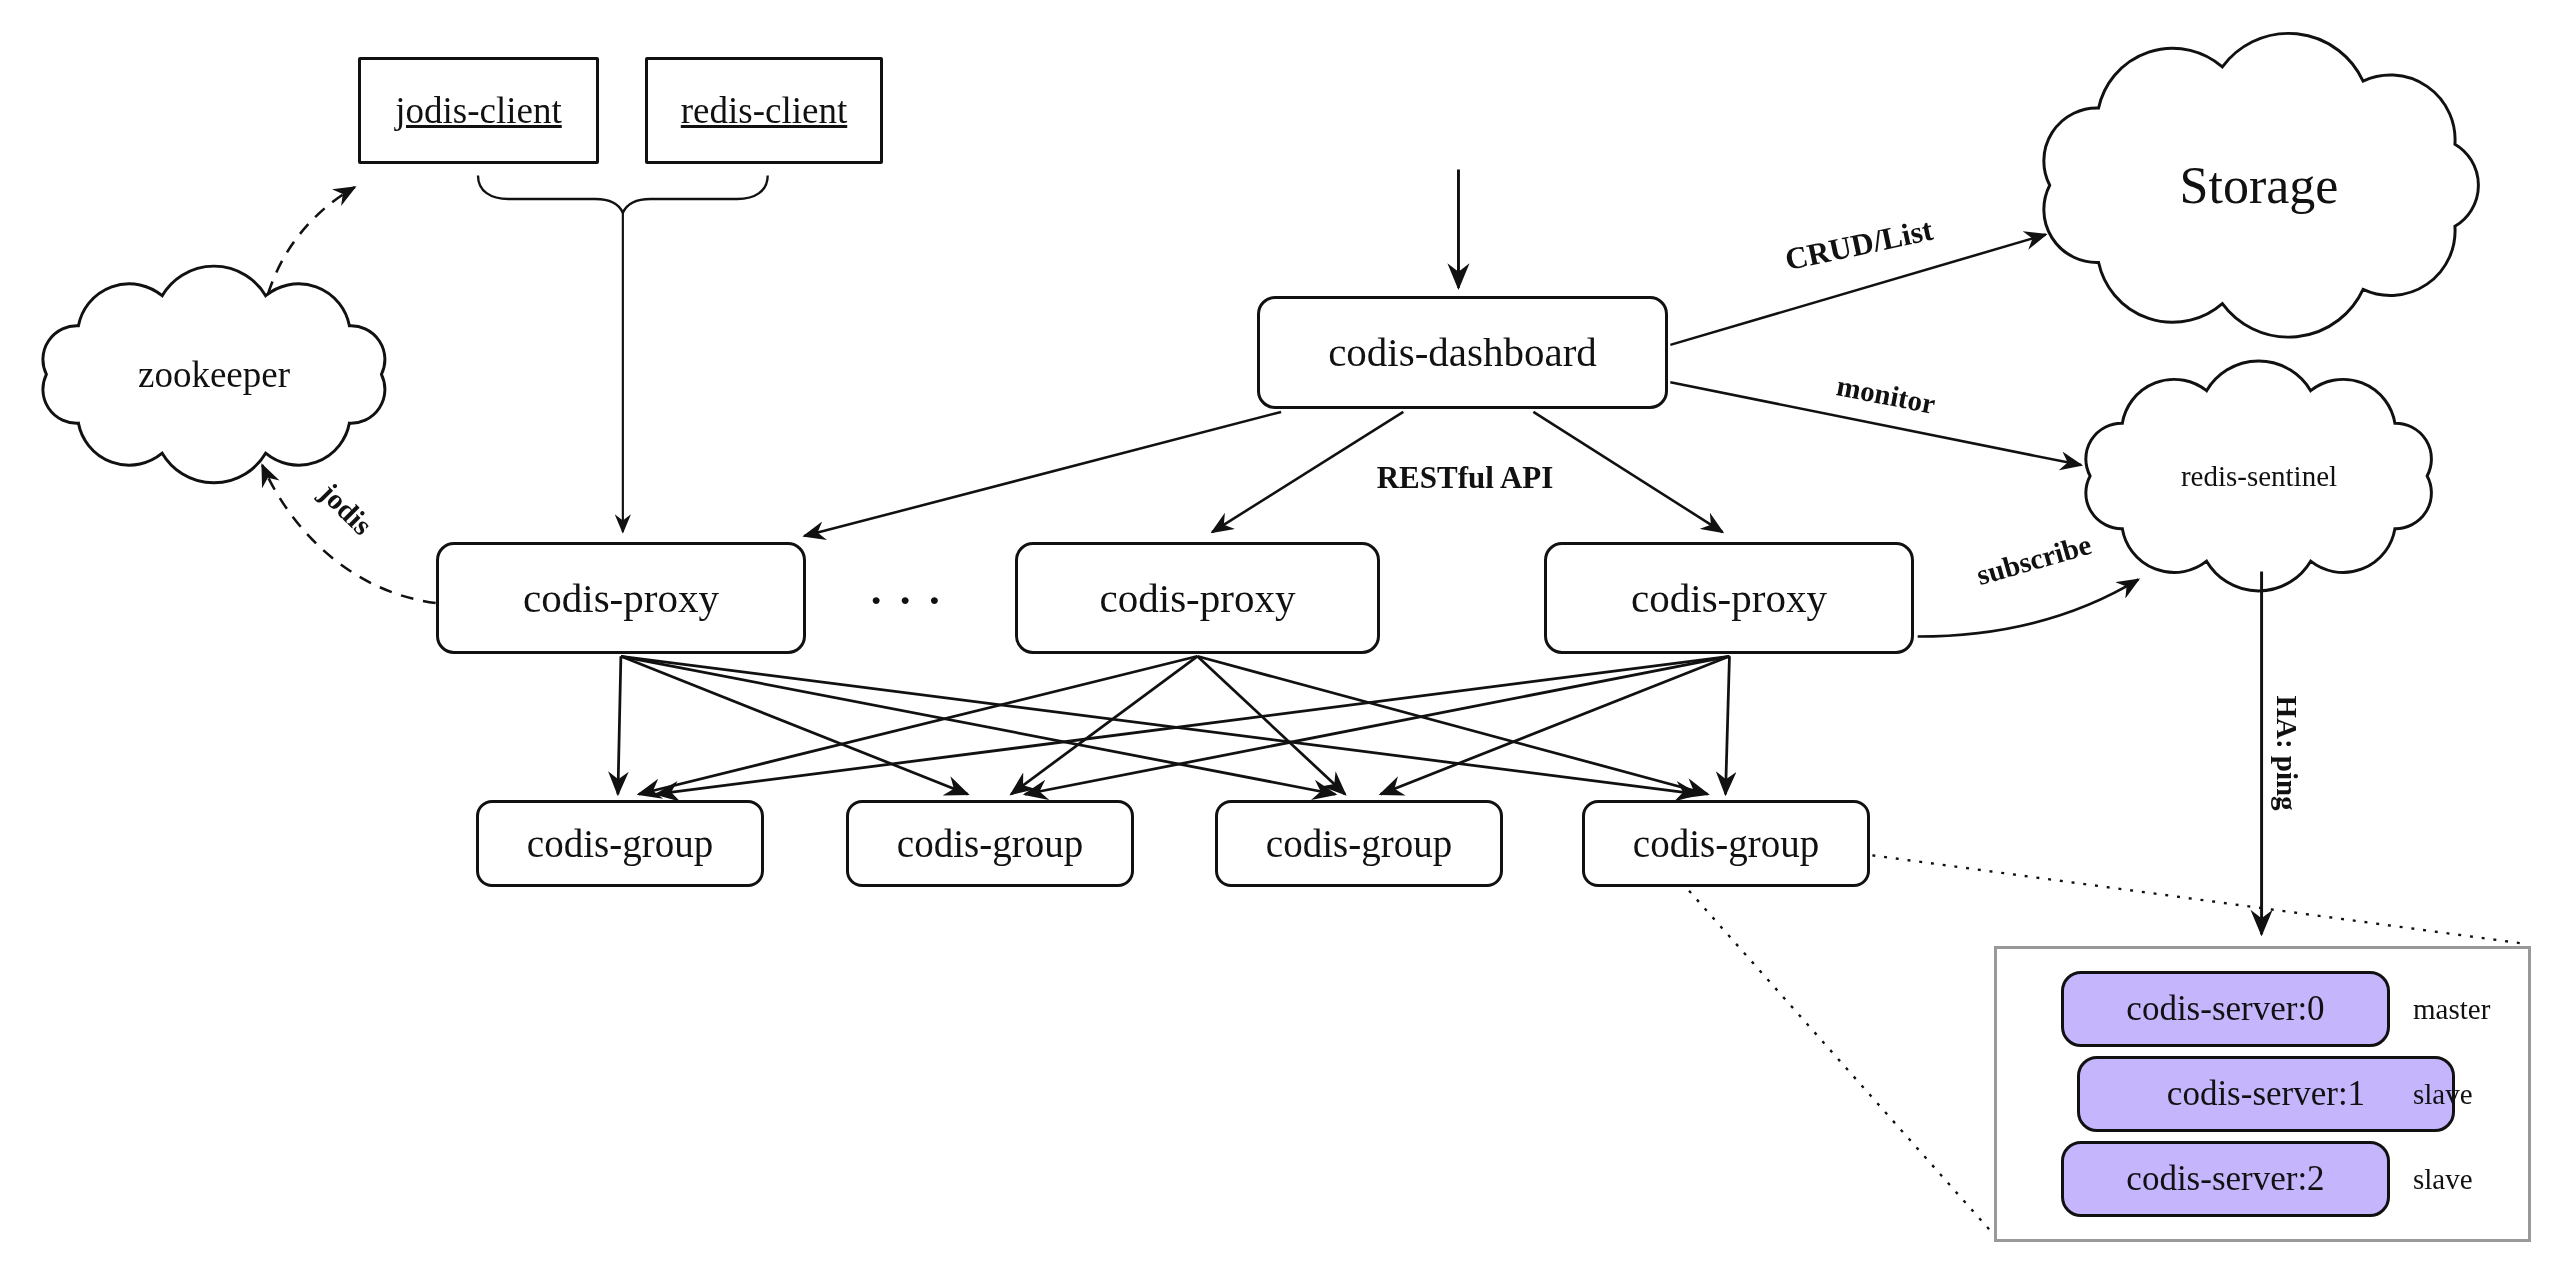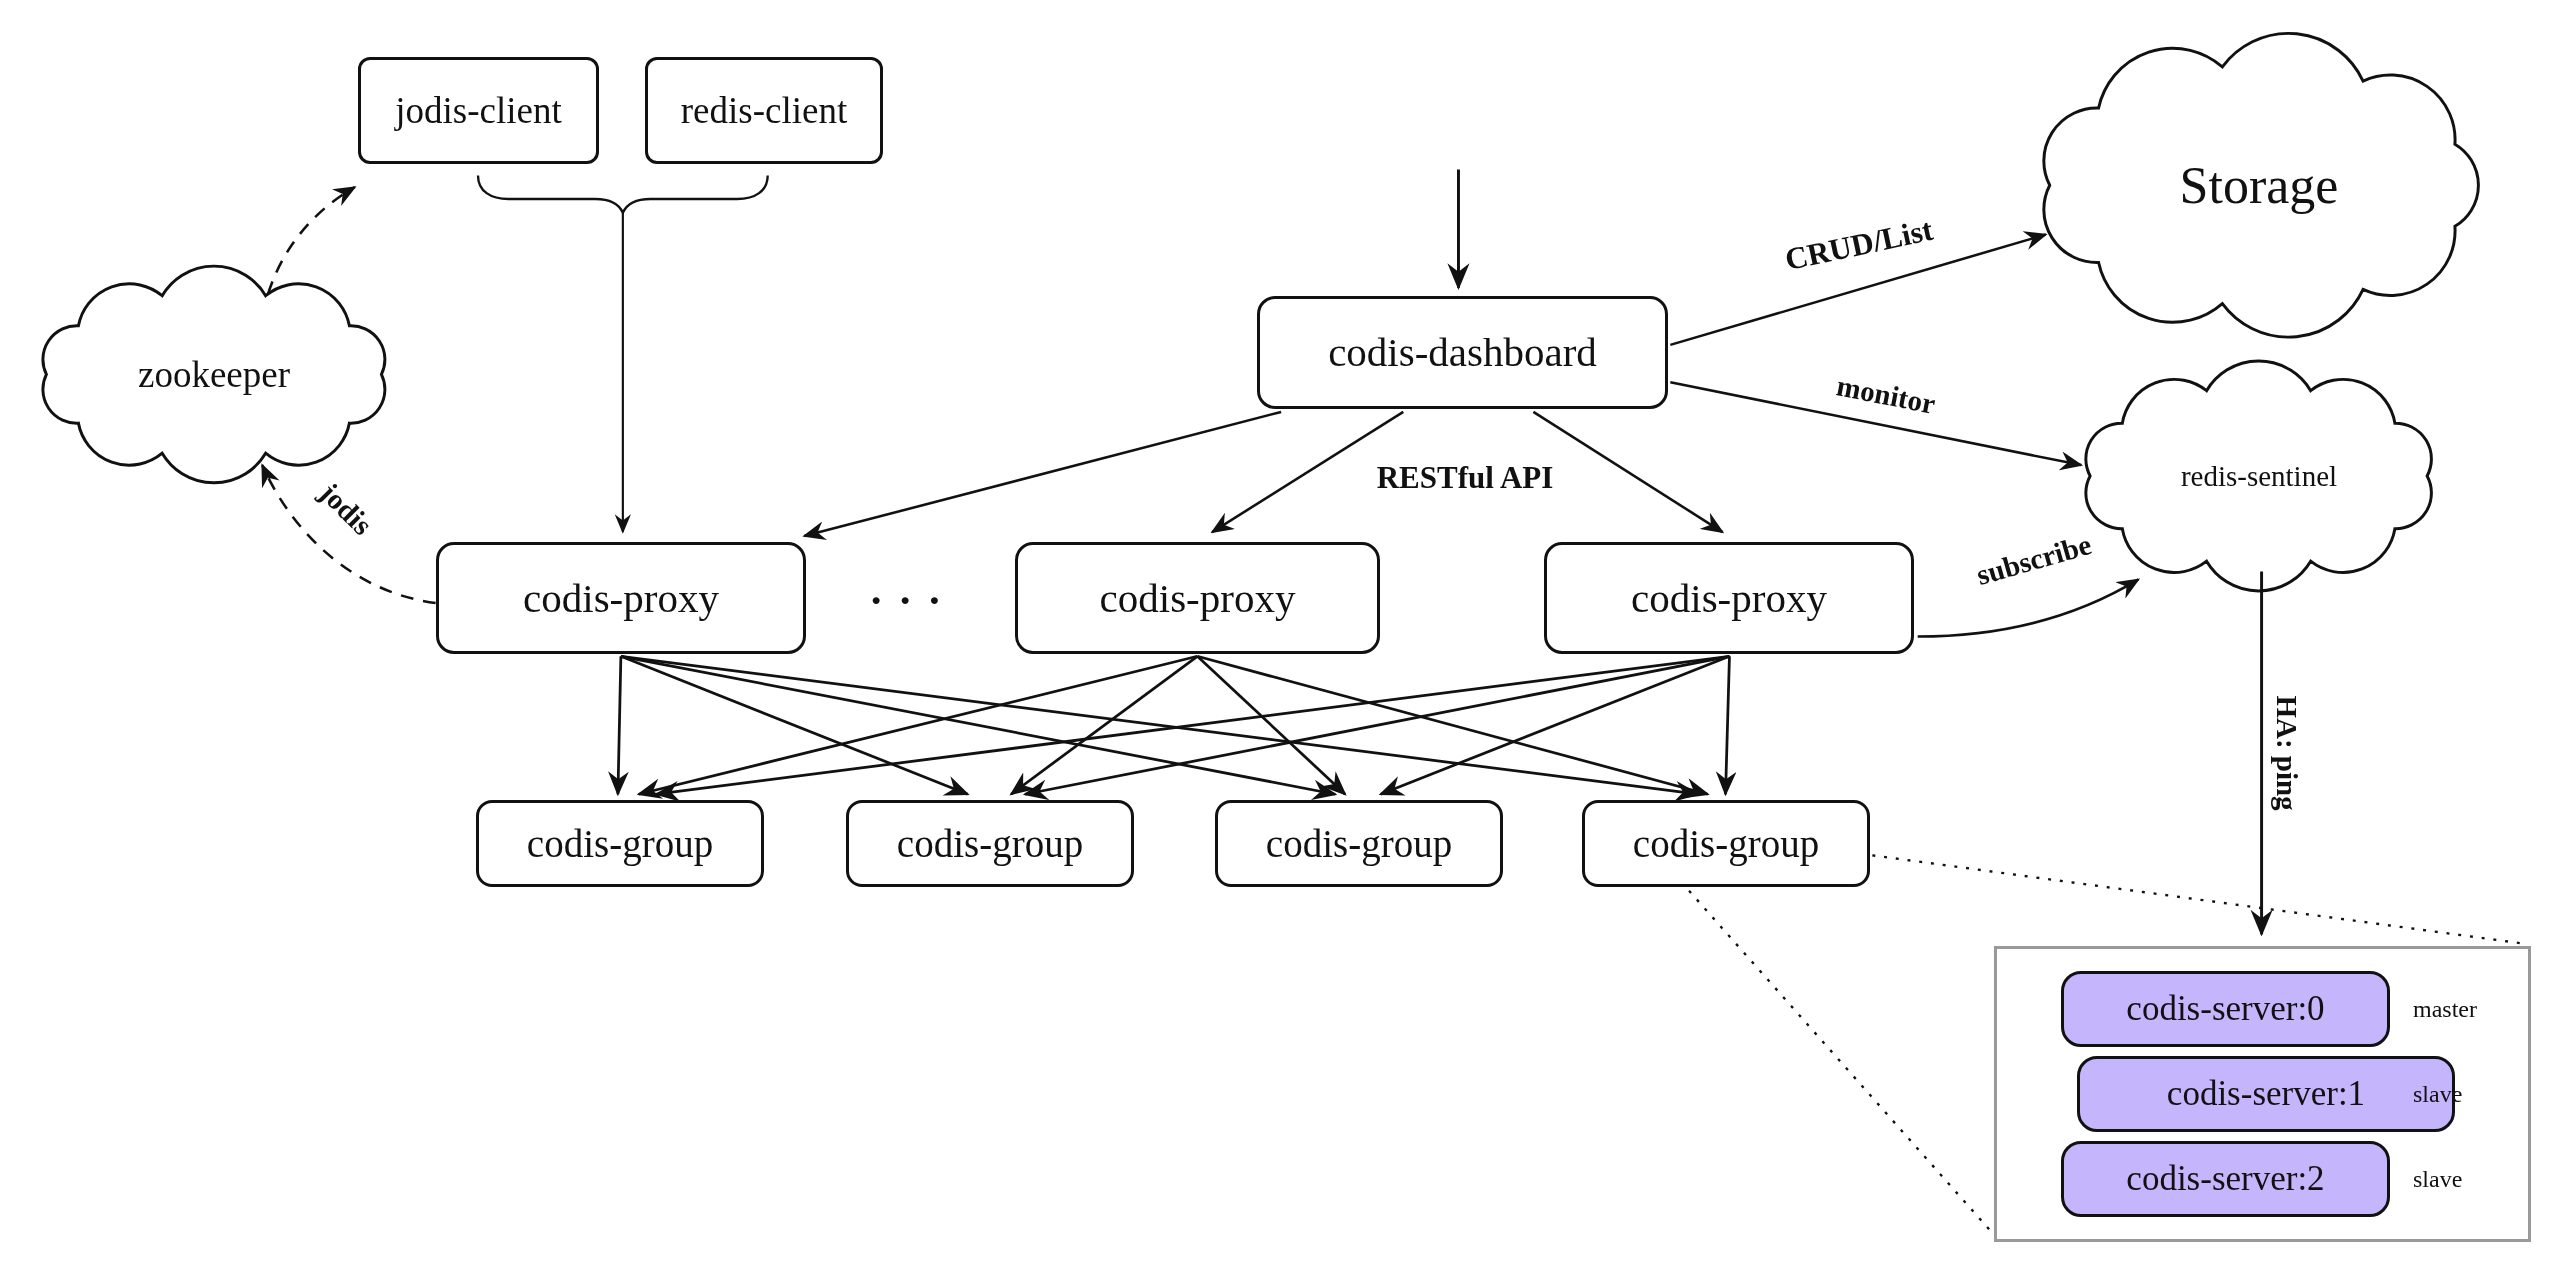--- a/index.html
+++ b/index.html
@@ -3,33 +3,33 @@
 <meta charset="utf-8">
 <style>
   html,body{margin:0;padding:0;background:#ffffff;}
   body{width:2576px;height:1283px;position:relative;overflow:hidden;
        font-family:"Liberation Serif","DejaVu Serif",serif;color:#111;}
   #canvas{position:absolute;left:0;top:0;width:2576px;height:1283px;}
   #edges{position:absolute;left:0;top:0;width:2576px;height:1283px;}
   .node{position:absolute;display:flex;align-items:center;justify-content:center;
         background:#fff;border:3px solid #111;box-sizing:border-box;
         font-size:41px;line-height:1;white-space:nowrap;}
-  .sharp{border-radius:12px;}
+  .sharp{border-radius:2px;text-decoration:underline;}
   .round{border-radius:18px;}
   .round-sm{border-radius:16px;}
   .cloud-label{position:absolute;display:flex;align-items:center;justify-content:center;
         background:transparent;border:none;font-size:37px;white-space:nowrap;}
   .edge-label{position:absolute;font-weight:bold;font-size:29px;white-space:nowrap;
         transform-origin:center center;}
   .ellipsis{position:absolute;font-size:43px;letter-spacing:2px;font-weight:bold;}
   .container{position:absolute;background:#fff;border:3px solid #999;box-sizing:border-box;}
   .server{position:absolute;display:flex;align-items:center;justify-content:center;
         background:#c4b5fd;border:3px solid #111;border-radius:20px;box-sizing:border-box;
         font-size:35px;white-space:nowrap;}
-  .role{position:absolute;display:flex;align-items:center;font-size:24px;white-space:nowrap;}
+  .role{position:absolute;display:flex;align-items:center;font-size:29px;white-space:nowrap;}
 </style>
 </head>
 <body>
 
 <div id="canvas">
 
   <svg id="edges" viewBox="0 0 2614 1302" xmlns="http://www.w3.org/2000/svg">
       <defs>
         <marker id="arr" viewBox="0 0 12 10" refX="11" refY="5" markerWidth="9" markerHeight="7.5" orient="auto-start-reverse">
           <path d="M0,0 L12,5 L0,10 L3.8,5 Z" fill="#111111"></path>

